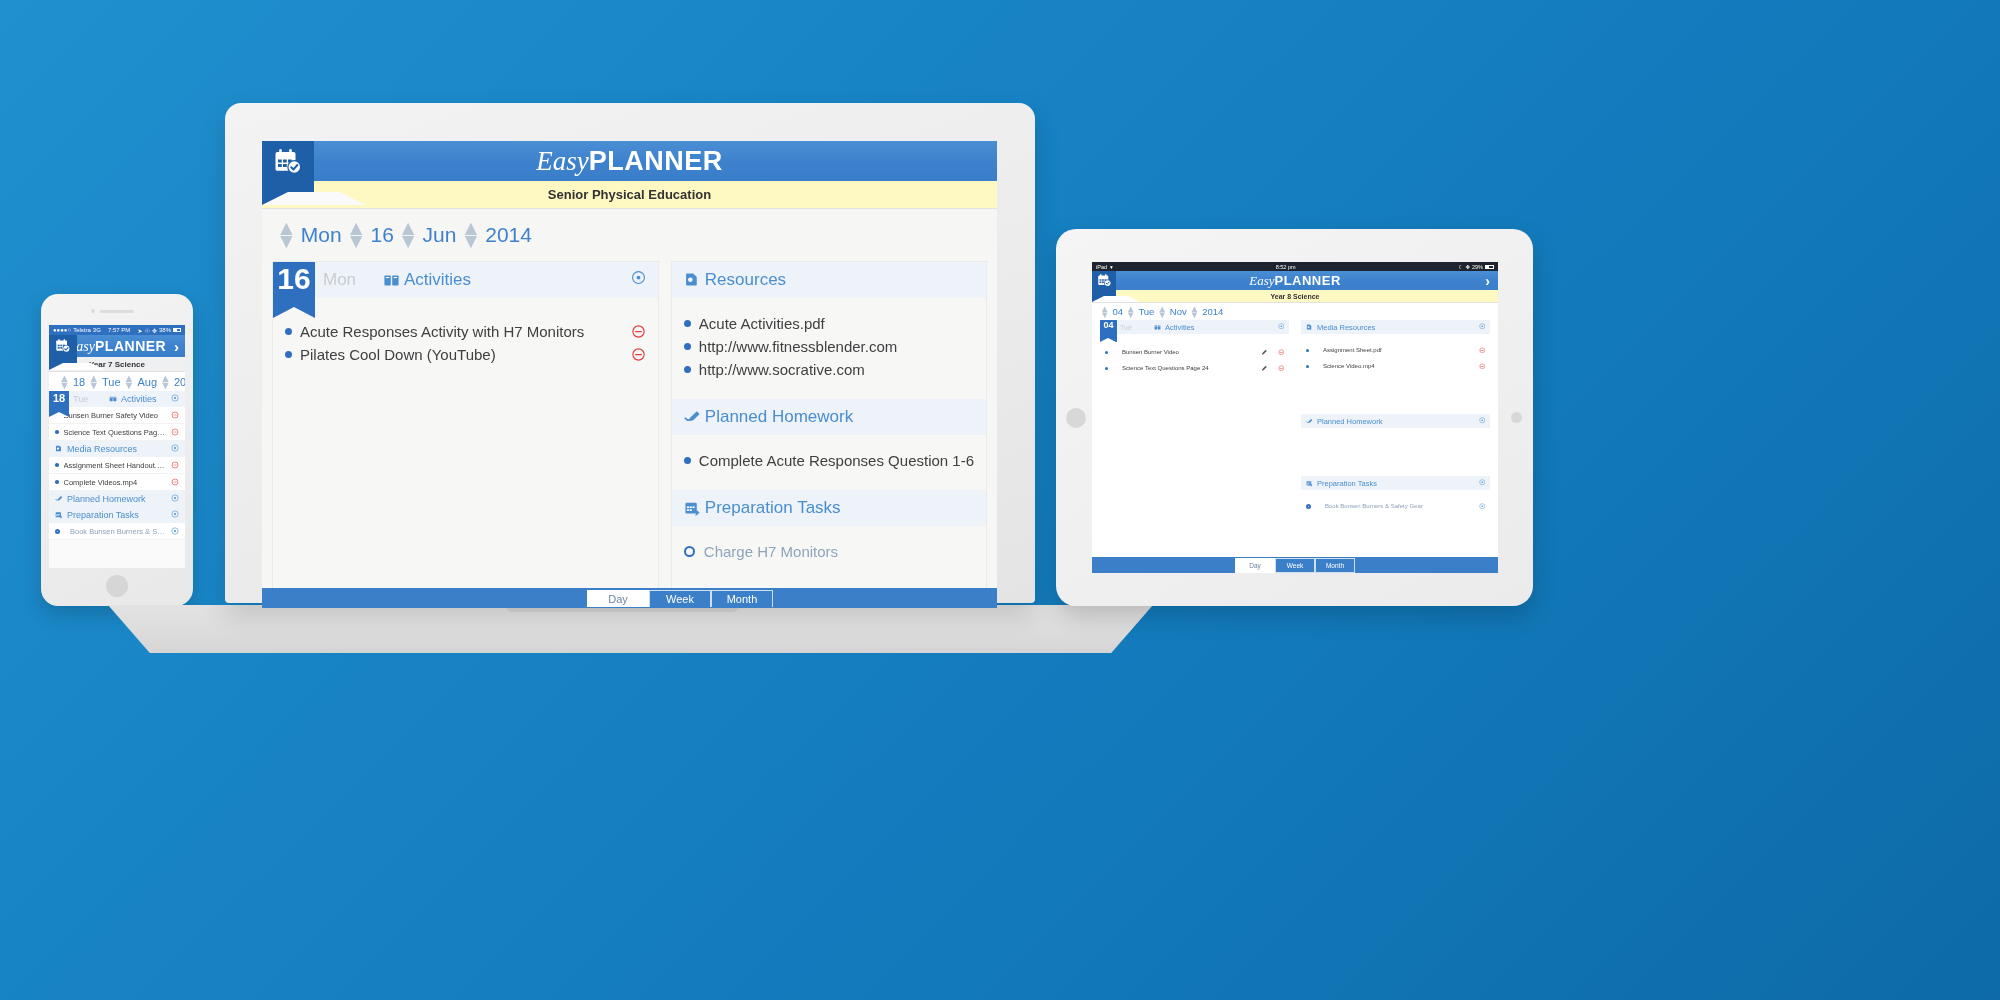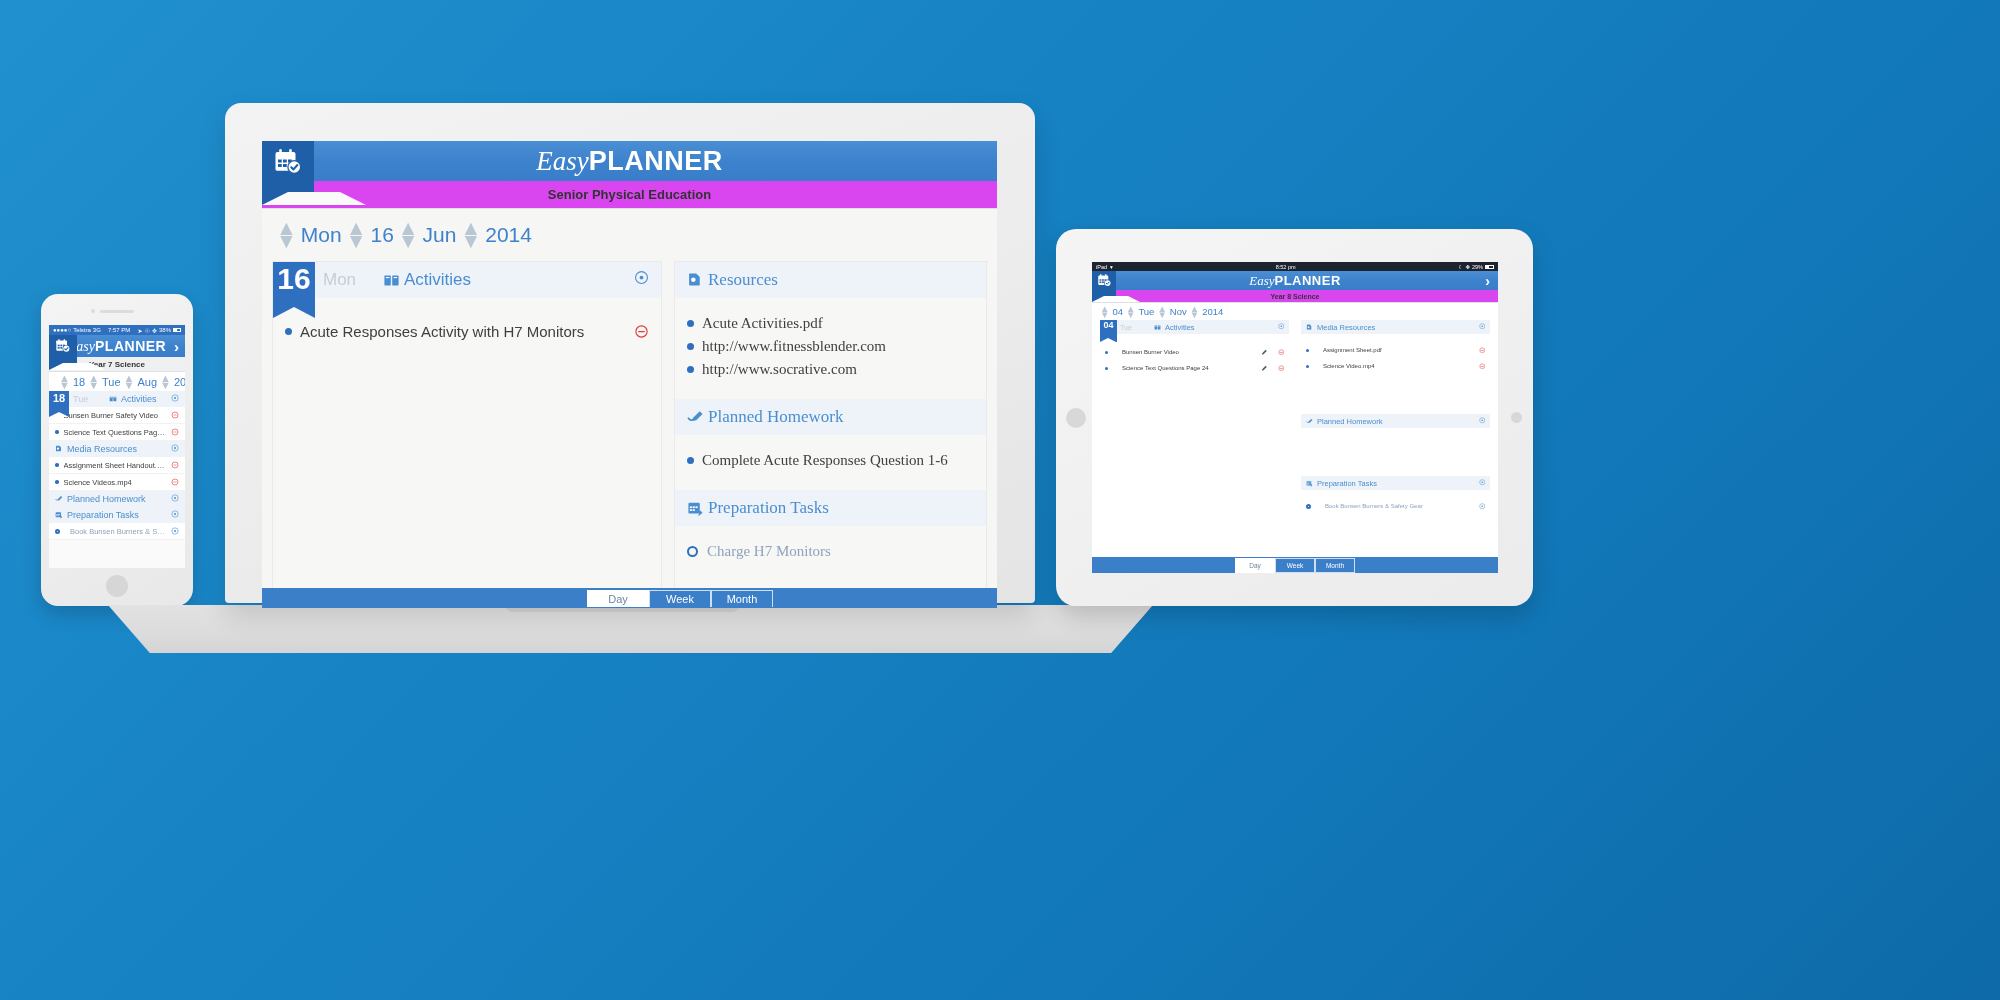--- a/index.html
+++ b/index.html
@@ -10,21 +10,21 @@
     position: relative;
   }
   .stage { position:absolute; inset:0; }
 
   
   .app { background:#fafafa; display:flex; flex-direction:column; height:100%; position:relative; overflow:hidden; }
   .topbar { position:relative; background:linear-gradient(180deg,#4a8fd4 0%,#3d82cc 50%,#3a7ec9 100%); display:flex; align-items:center; justify-content:center; flex:none; }
   .brand { color:#fff; font-weight:bold; letter-spacing:.5px; white-space:nowrap; }
   .brand .easy { font-family:"Liberation Serif", serif; font-style:italic; font-weight:normal; letter-spacing:0; }
   .chev { position:absolute; color:#fff; font-weight:bold; }
-  .subbar { background:#d946ef; color:#333; text-align:center; flex:none; display:flex; align-items:center; justify-content:center; font-weight:bold; border-bottom:1px solid #e0e1e3; }
+  .subbar { background:#fef9c3; color:#333; text-align:center; flex:none; display:flex; align-items:center; justify-content:center; font-weight:bold; border-bottom:1px solid #e0e1e3; }
 
   
   .ribbon { position:absolute; left:0; top:0; background:#1f5fa8; display:flex; align-items:flex-start; justify-content:center; z-index:5; }
   .ribbon::after { content:""; position:absolute; left:0; bottom:0; width:100%; height:0; border-style:solid; border-color:transparent; }
   .cal-ico { display:block; }
 
   
   .daterow { display:flex; align-items:center; color:#3f82cb; flex:none; background:#f6f6f5; }
   .spin { display:inline-flex; flex-direction:column; align-items:center; justify-content:center; color:#b9c6d4; line-height:.6; }
   .spin i { font-style:normal; display:block; }
@@ -56,21 +56,21 @@
   #laptop .topbar { height:40px; }
   #laptop .brand { font-size:27px; }
   #laptop .brand .easy { font-size:27px; }
   #laptop .ribbon { width:52px; height:64px; padding-top:6px; }
   #laptop .ribbon::after { border-width:0 26px 13px 26px; border-bottom-color:#fafafa; }
   #laptop .subbar { height:28px; font-size:13px; }
   #laptop .daterow { height:52px; padding-left:14px; font-size:21px; gap:4px; }
   #laptop .body { flex:1; display:flex; gap:12px; padding:0 10px 0 10px; background:#f6f6f5; overflow:hidden; }
   #laptop .col { background:#f7f7f6; border:1px solid #eaeaea; border-bottom:none; display:flex; flex-direction:column; }
   #laptop .col.left { width:390px; }
-  #laptop .col.right { flex:1;font-family:Liberation Serif, serif; }
+  #laptop .col.right { flex:1; }
   #laptop .sec { height:36px; font-size:17px; padding:0 12px; }
   #laptop .row { height:23px; font-size:15px; padding:0 12px; background:transparent; }
   #laptop .row .bullet { width:7px; height:7px; margin-right:8px; }
   #laptop .viewbar { height:20px; justify-content:flex-start; padding-left:0; }
   #laptop .vtab { font-size:11px; padding:2px 0; width:62px; border-bottom:none; }
 
   
   #phone { position:absolute; left:41px; top:294px; width:152px; height:312px; }
   #phone .case { position:absolute; inset:0; background:linear-gradient(150deg,#f4f4f4,#e8e8e8); border-radius:17px; box-shadow:0 8px 20px rgba(0,0,0,.18); }
   #phone .speaker { position:absolute; left:50%; top:16px; transform:translateX(-50%); width:34px; height:3px; background:#dcdcdc; border-radius:2px; }
@@ -265,21 +265,21 @@
                   <span style="margin-left: 4px; display: inline-flex;">
                     <svg width="8" height="8" viewBox="0 0 24 24" style="flex: 0 0 auto;">
                       <circle cx="12" cy="12" r="9" fill="none" stroke="#e03a3a" stroke-width="1.8"></circle>
                       <rect x="6.5" y="11" width="11" height="2" rx="1" fill="#e03a3a"></rect>
                     </svg>
                   </span>
                 </span>
               </div>
               <div class="row">
                 <span class="bullet"></span>
-                <span class="txt">Science Videos.mp4</span>
+                <span class="txt">Complete Videos.mp4</span>
                 <span class="acts">
                   <span style="margin-left: 4px; display: inline-flex;">
                     <svg width="8" height="8" viewBox="0 0 24 24" style="flex: 0 0 auto;">
                       <circle cx="12" cy="12" r="9" fill="none" stroke="#e03a3a" stroke-width="1.8"></circle>
                       <rect x="6.5" y="11" width="11" height="2" rx="1" fill="#e03a3a"></rect>
                     </svg>
                   </span>
                 </span>
               </div>
               <div class="sec">
@@ -411,20 +411,32 @@
                   <span class="txt">Acute Responses Activity with H7 Monitors</span>
                   <span class="acts">
                     <span style="margin-left: 10px; display: inline-flex;">
                       <svg width="15" height="15" viewBox="0 0 24 24" style="flex: 0 0 auto;">
                         <circle cx="12" cy="12" r="9" fill="none" stroke="#e03a3a" stroke-width="1.8"></circle>
                         <rect x="6.5" y="11" width="11" height="2" rx="1" fill="#e03a3a"></rect>
                       </svg>
                     </span>
                   </span>
                 </div>
+                <div class="row">
+                  <span class="bullet"></span>
+                  <span class="txt">Pilates Cool Down (YouTube)</span>
+                  <span class="acts">
+                    <span style="margin-left: 10px; display: inline-flex;">
+                      <svg width="15" height="15" viewBox="0 0 24 24" style="flex: 0 0 auto;">
+                        <circle cx="12" cy="12" r="9" fill="none" stroke="#e03a3a" stroke-width="1.8"></circle>
+                        <rect x="6.5" y="11" width="11" height="2" rx="1" fill="#e03a3a"></rect>
+                      </svg>
+                    </span>
+                  </span>
+                </div>
               </div>
           </div>
           <div class="col right">
             <div id="laptop-right">
                 <div class="sec">
                   <span class="lbl">
                     <svg width="17" height="17" viewBox="0 0 24 24" style="flex: 0 0 auto;">
                       <path d="M4 2h9l5 5v11a1 1 0 0 1-1 1H4a1 1 0 0 1-1-1V3a1 1 0 0 1 1-1z" fill="#4a8ed0"></path>
                       <circle cx="9" cy="11" r="3.2" fill="#fff"></circle>
                       <path d="M11.6 13.6L15 17" stroke="#4a8ed0" stroke-width="2" stroke-linecap="round"></path>

